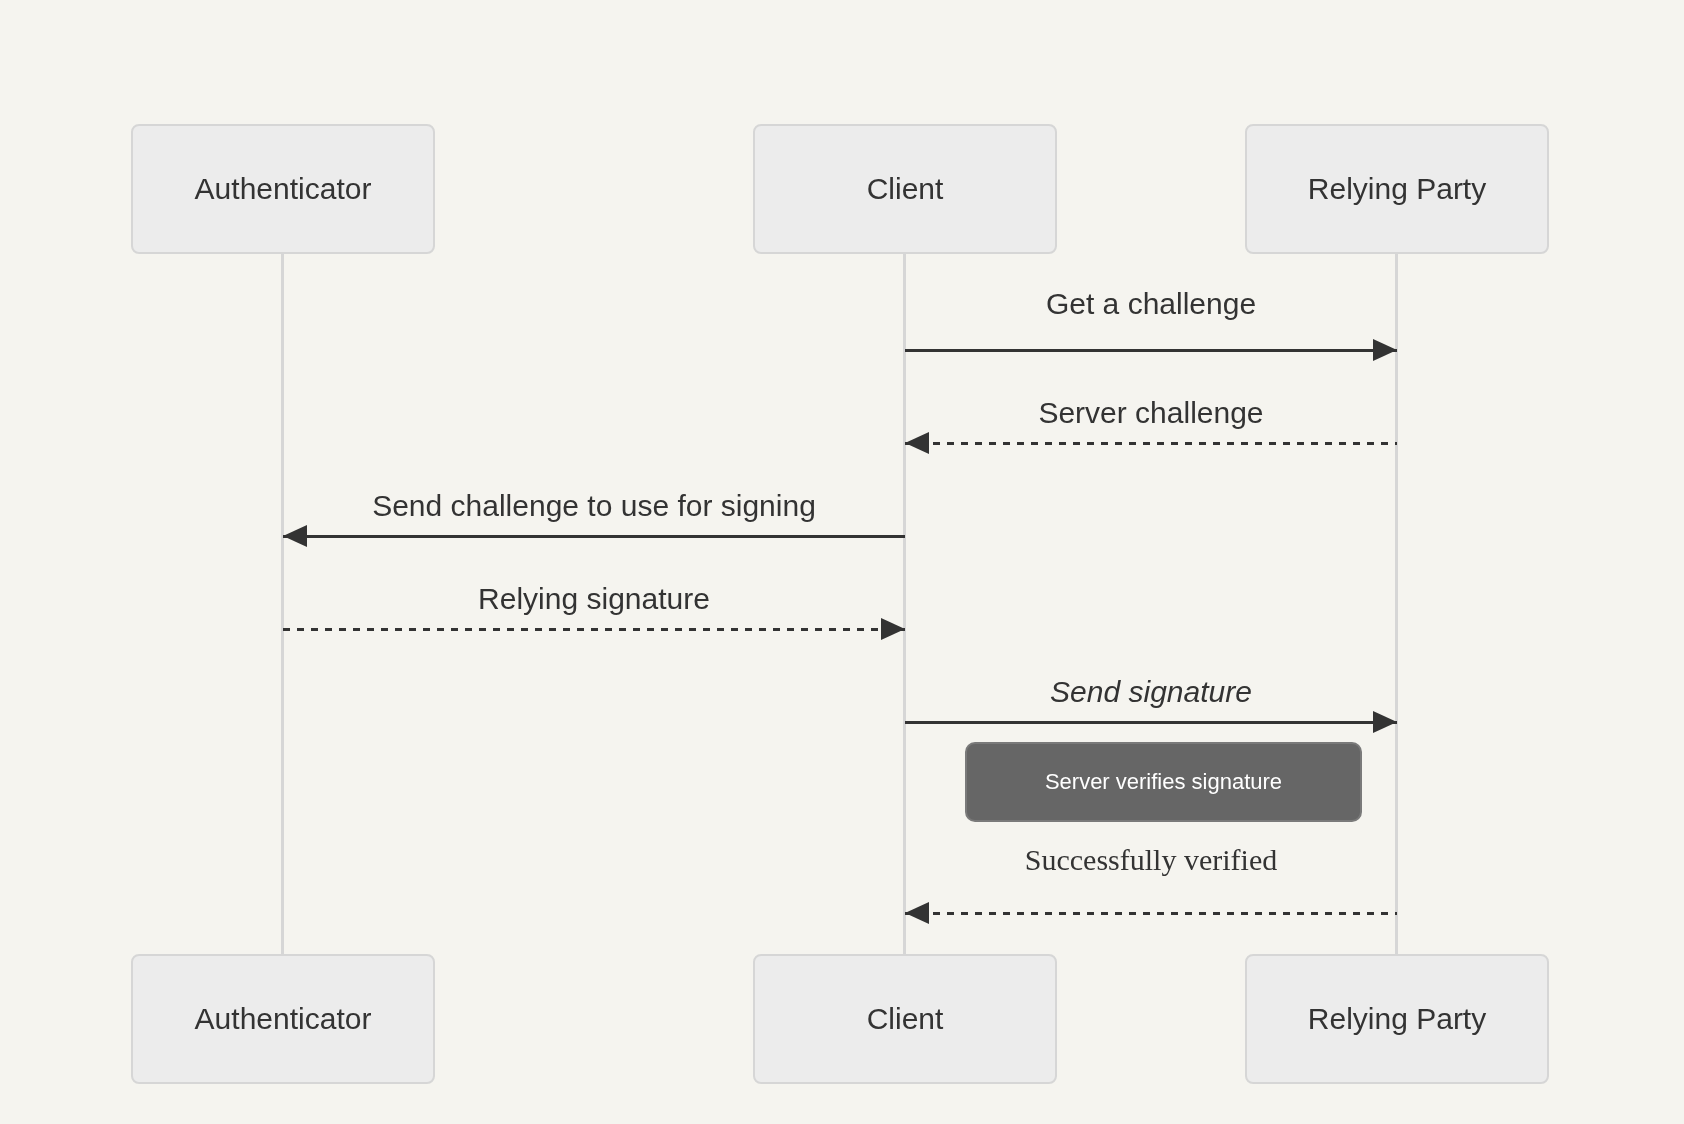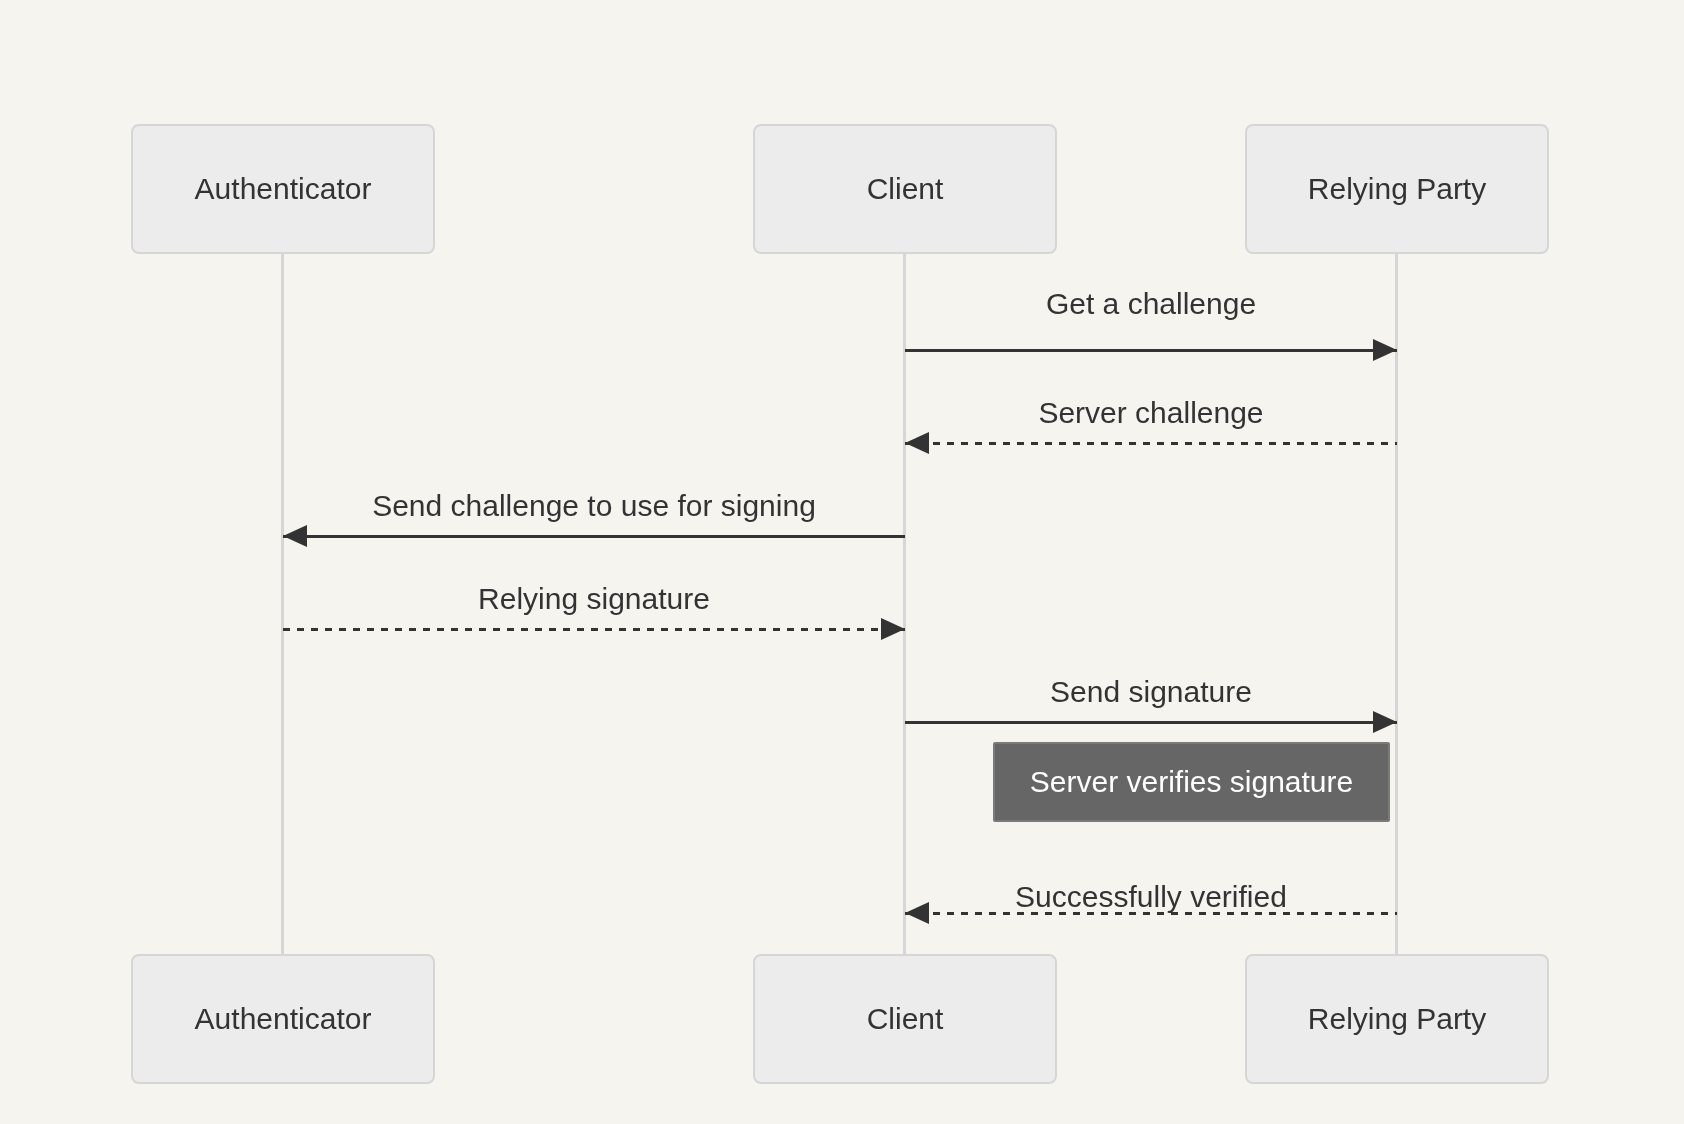--- a/index.html
+++ b/index.html
@@ -73,32 +73,32 @@
   .arrowhead-left {
     position: absolute;
     width: 0; height: 0;
     border-top: 11px solid transparent;
     border-bottom: 11px solid transparent;
     border-right: 24px solid #333333;
     z-index: 2;
   }
   .note-box {
     position: absolute;
-    left: 993px;
+    left: 965px;
     top: 722px;
     width: 397px;
     height: 80px;
     background: #666666;
     border: 2px solid #7a7a7a;
-    border-radius: 2px;
+    border-radius: 10px;
     box-sizing: border-box;
     display: flex;
     align-items: center;
     justify-content: center;
-    font-size: 30px;
+    font-size: 22px;
     color: #ffffff;
     z-index: 3;
   }
 </style>
 </head>
 <body>
 
 <div class="canvas">
 
   <div class="lifeline" style="left:281px;"></div>
@@ -124,29 +124,29 @@
   <div class="arrowhead-left" style="left:905px; top:412px;"></div>
 
   <div class="msg-label" style="left:283px; width:622px; top:466px;">Send challenge to use for signing</div>
   <div class="msg-line-solid" style="left:283px; width:622px; top:515px;"></div>
   <div class="arrowhead-left" style="left:283px; top:505px;"></div>
 
   <div class="msg-label" style="left:283px; width:622px; top:559px;">Relying signature</div>
   <div class="msg-line-dashed" style="left:283px; width:622px; top:608px;"></div>
   <div class="arrowhead-right" style="left:881px; top:598px;"></div>
 
-  <div class="msg-label" style="left:905px; width:492px; top:652px;">Send signature</div>
+  <div class="msg-label" style="left:905px; width:492px; top:652px;font-style:italic;">Send signature</div>
   <div class="msg-line-solid" style="left:905px; width:492px; top:701px;"></div>
   <div class="arrowhead-right" style="left:1373px; top:691px;"></div>
 
   <div class="note-box">
     <span>Server verifies signature</span>
   </div>
 
-  <div class="msg-label" style="left:905px; width:492px; top:857px;">Successfully verified</div>
+  <div class="msg-label" style="left:905px; width:492px; top:820px;font-family:Liberation Serif, serif;">Successfully verified</div>
   <div class="msg-line-dashed" style="left:905px; width:492px; top:892px;"></div>
   <div class="arrowhead-left" style="left:905px; top:882px;"></div>
 
   <div class="actor-box" style="left:131px; top:934px;">
     <span>Authenticator</span>
   </div>
   <div class="actor-box" style="left:753px; top:934px;">
     <span>Client</span>
   </div>
   <div class="actor-box" style="left:1245px; top:934px;">

